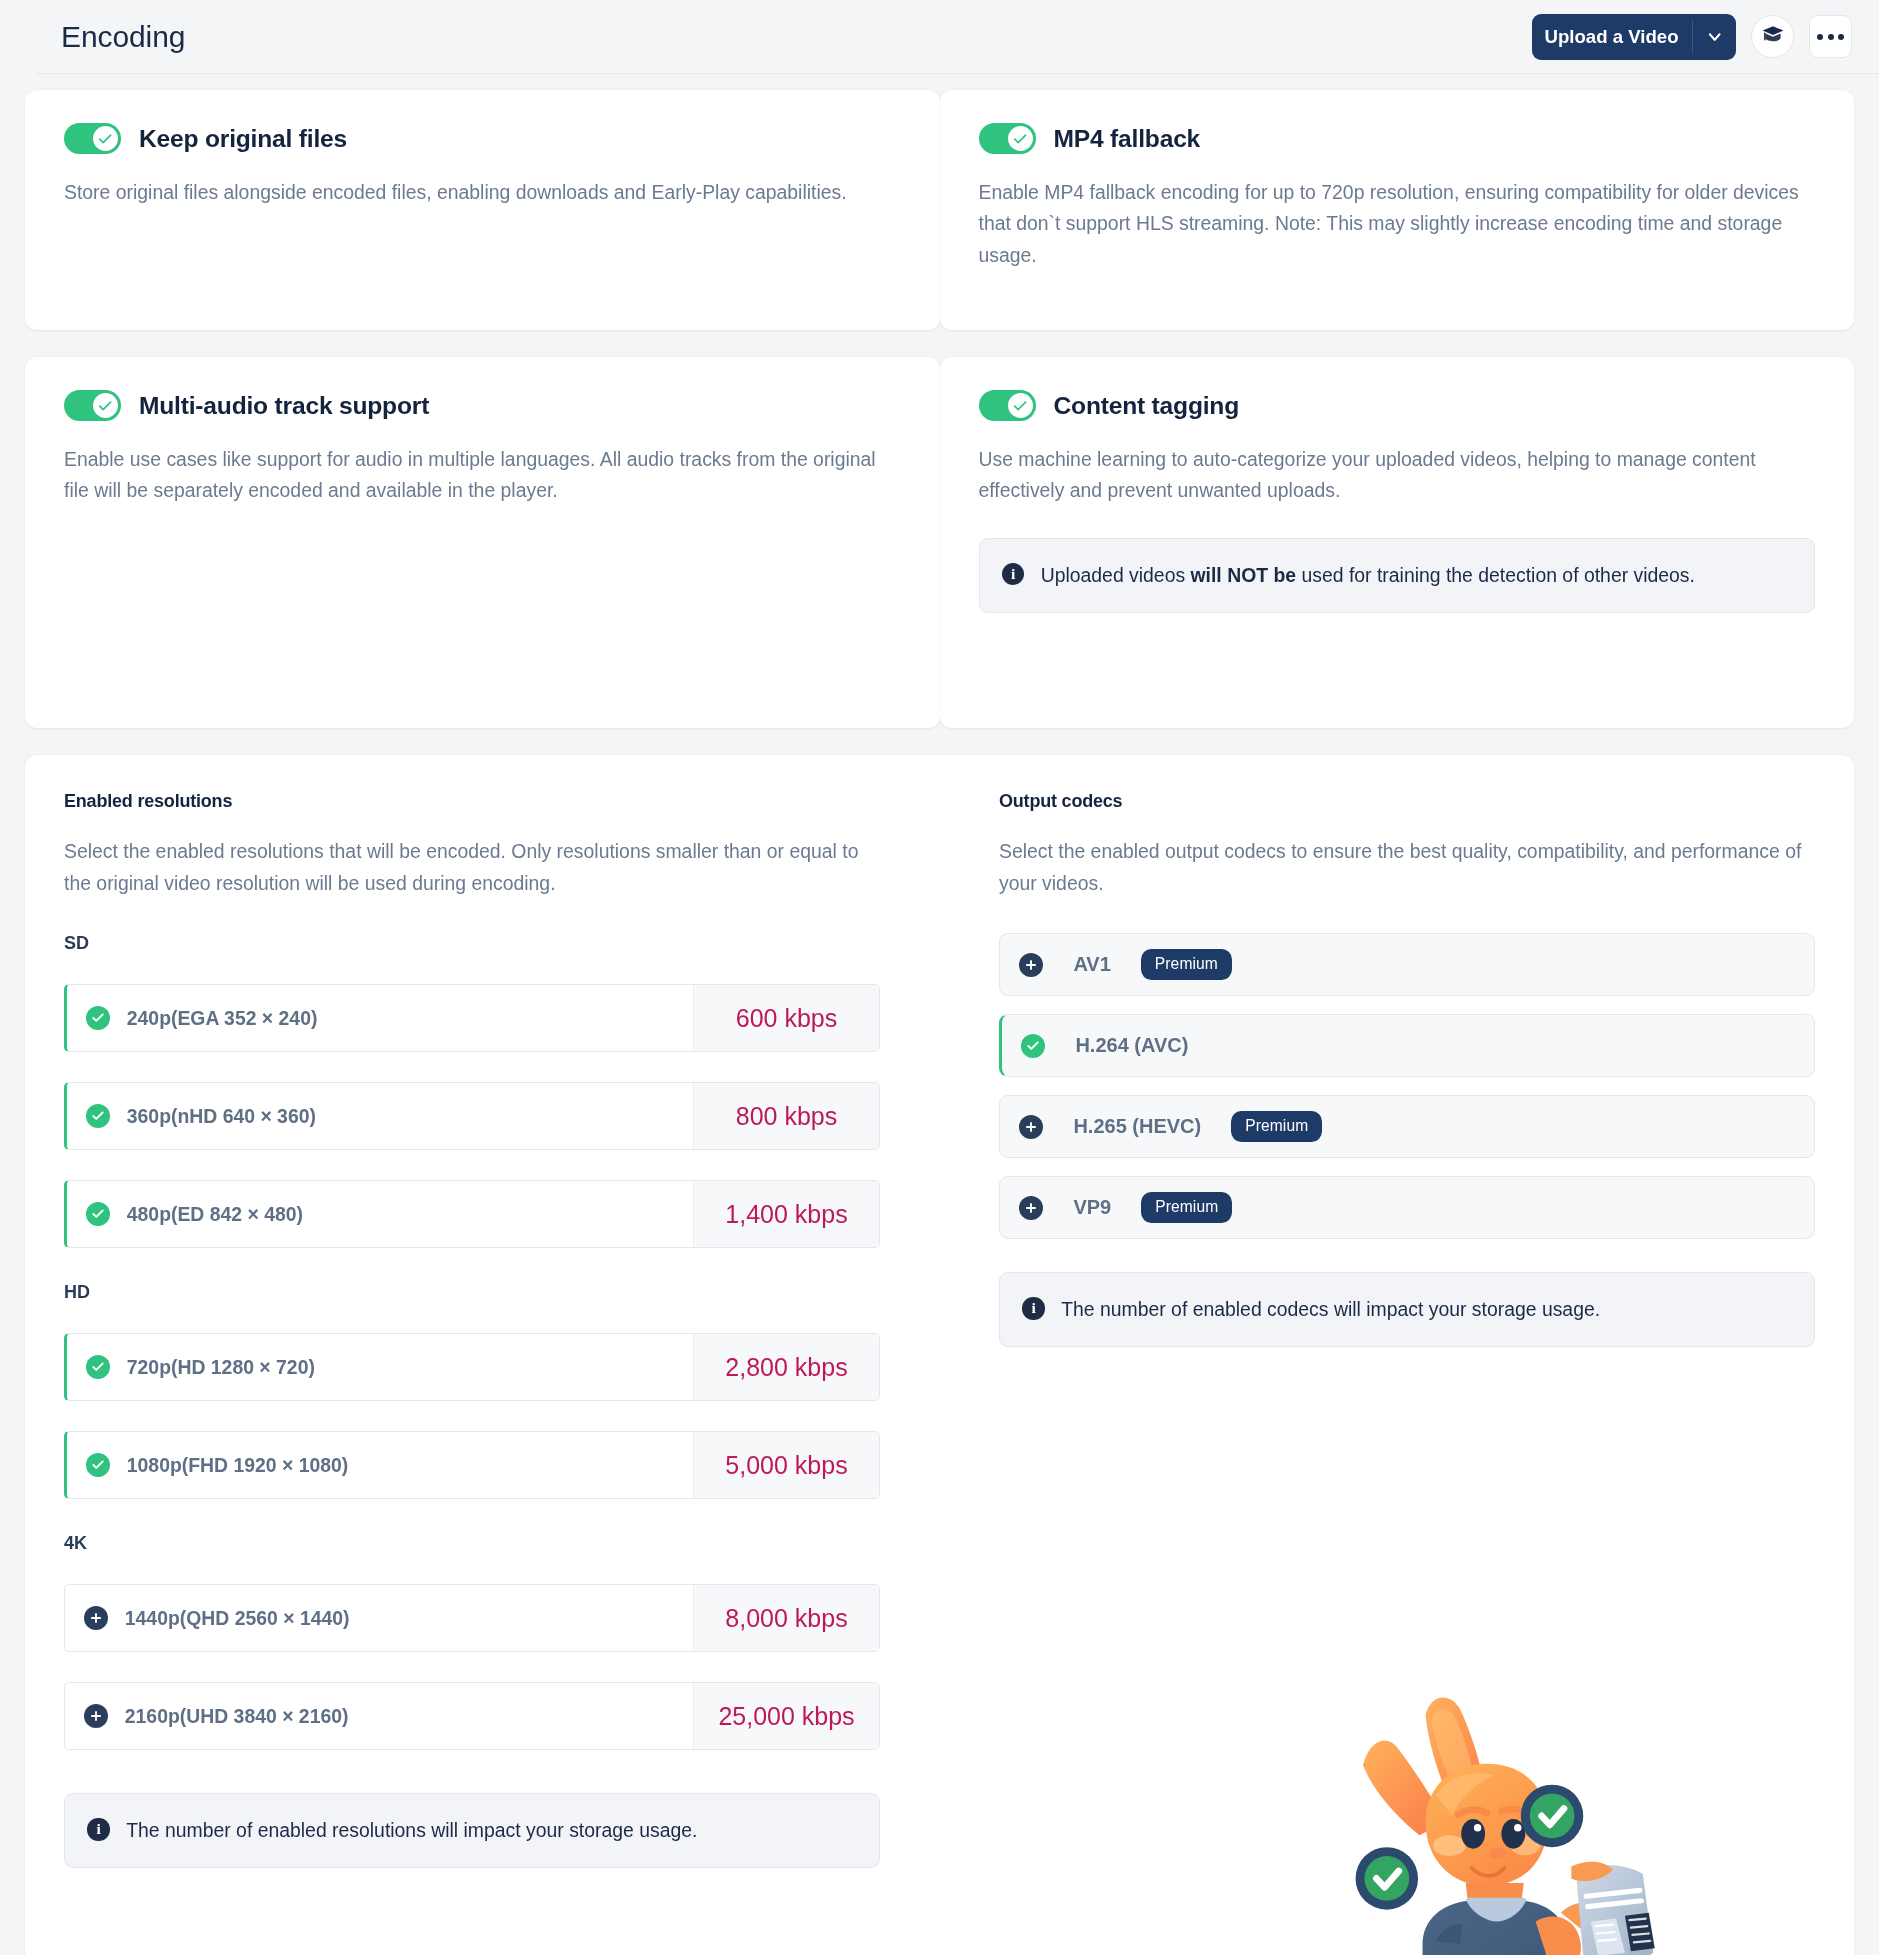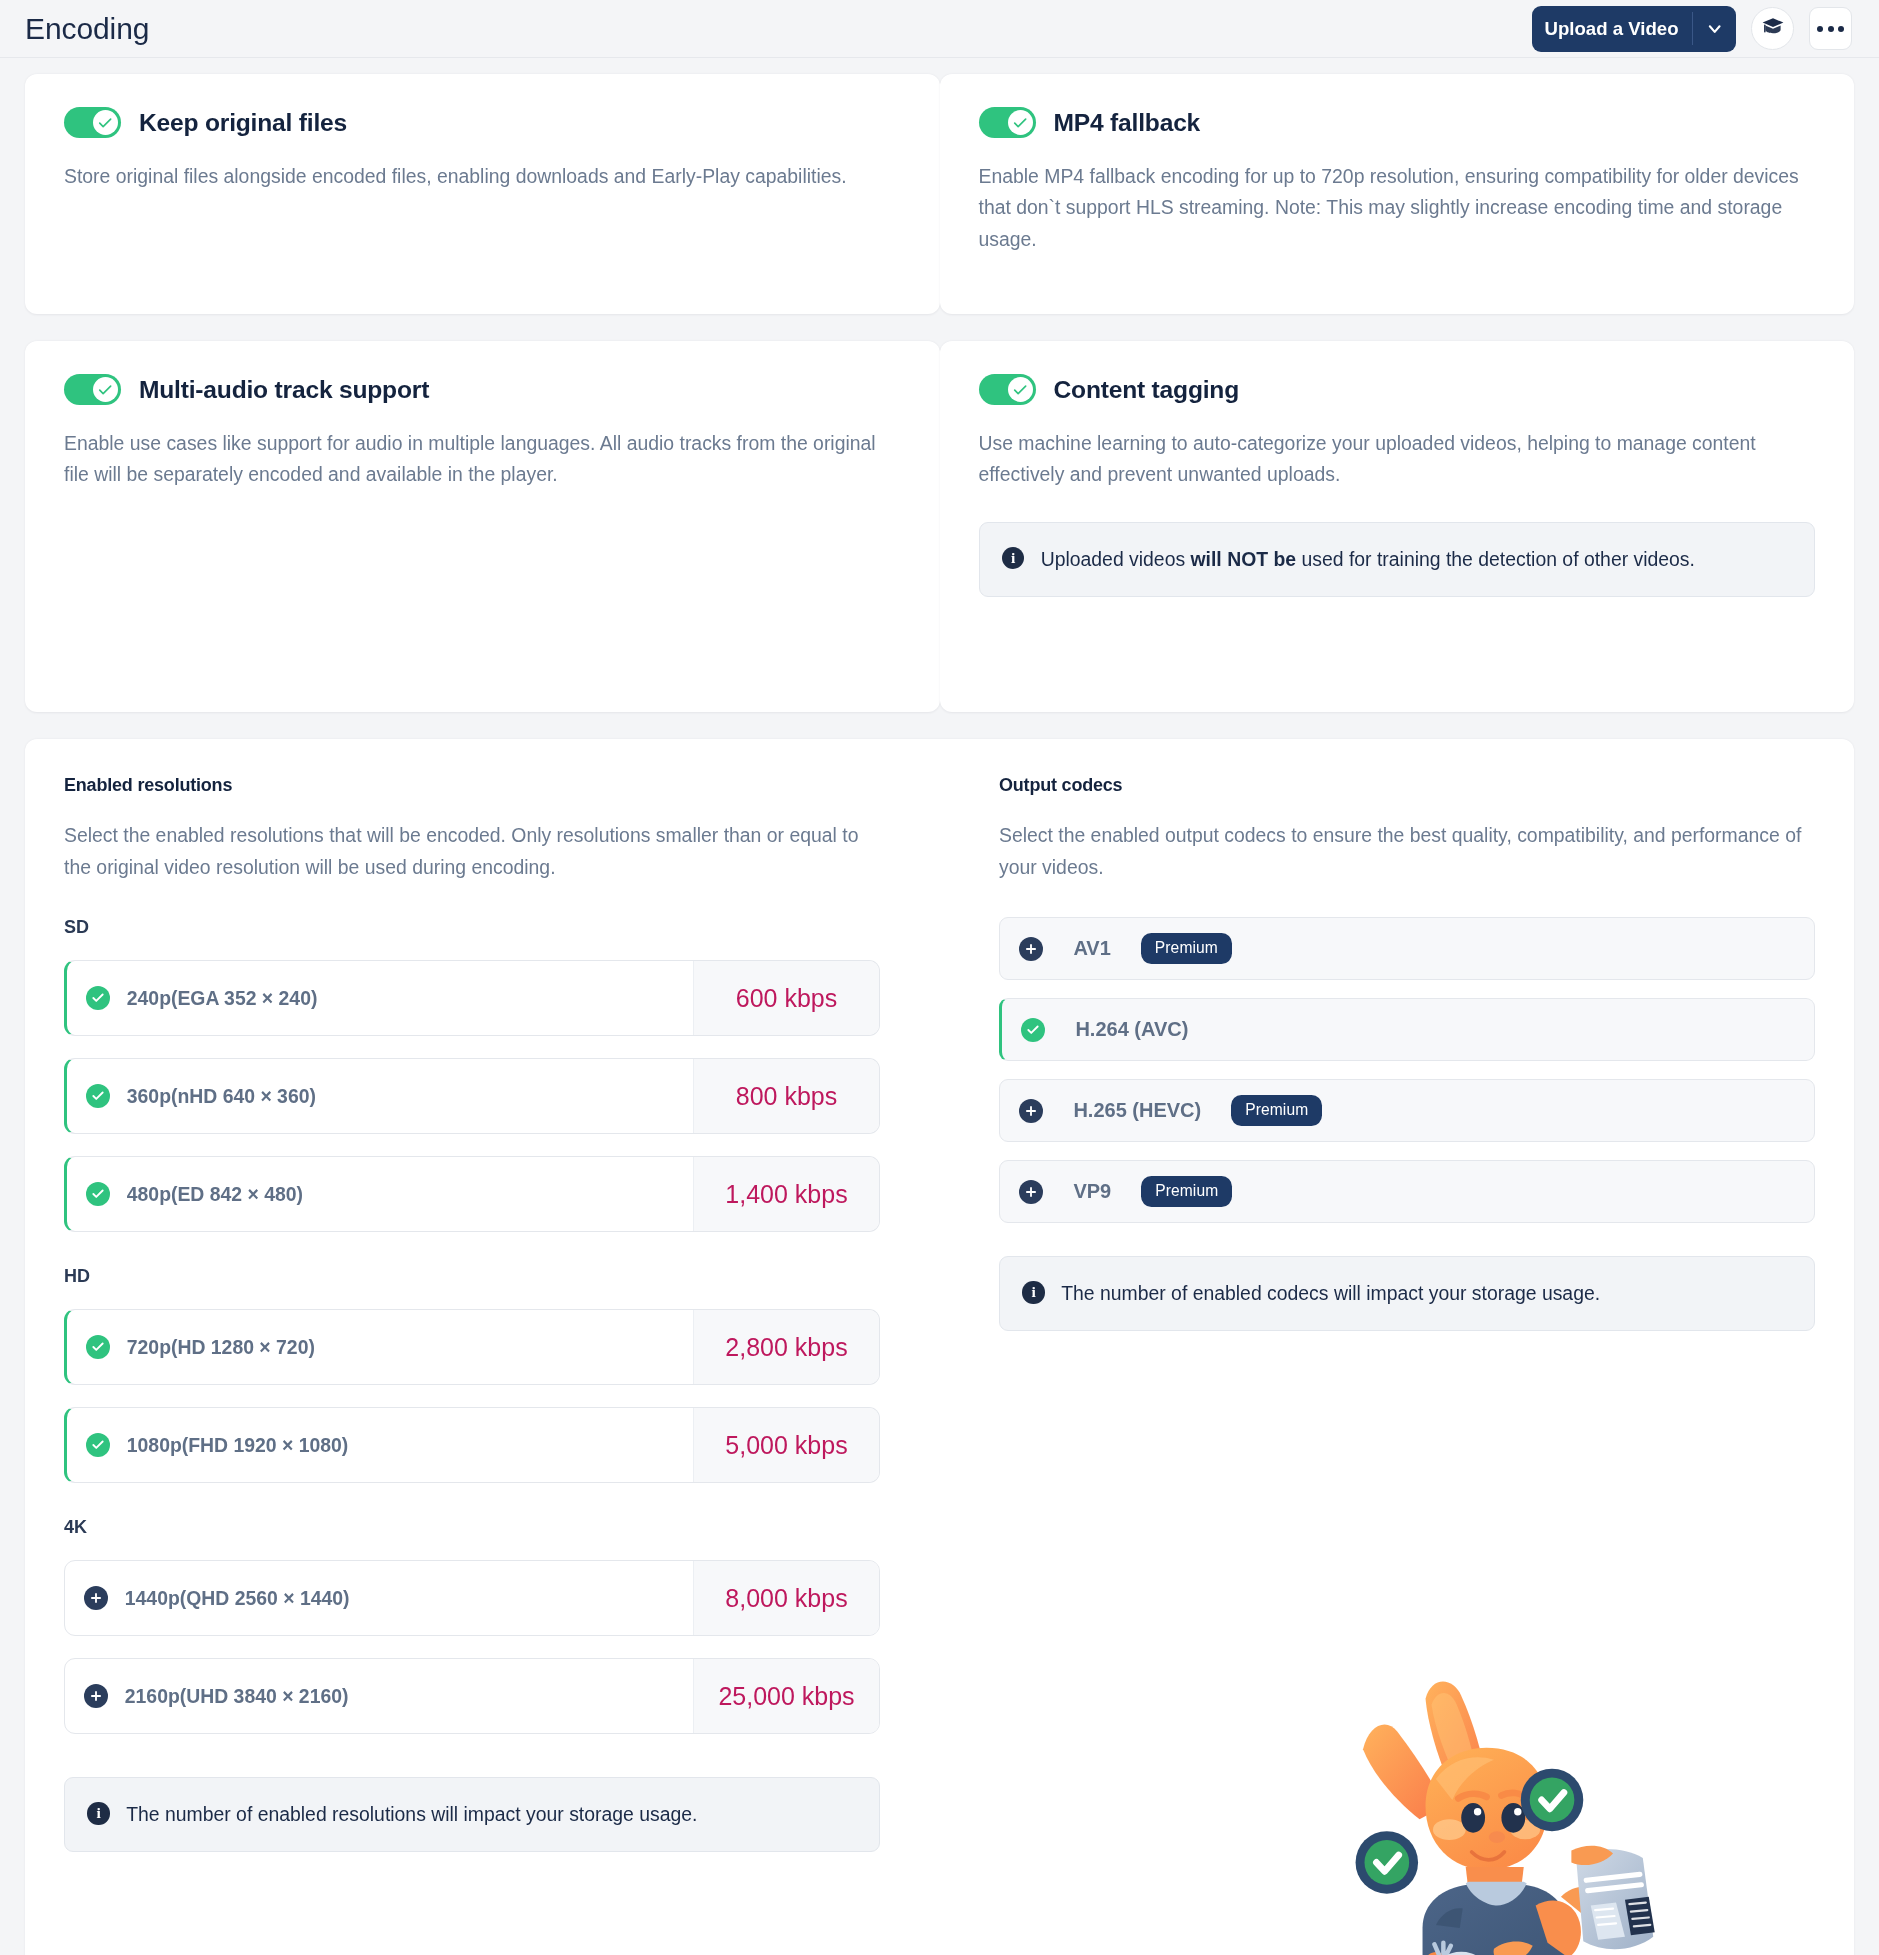--- a/index.html
+++ b/index.html
@@ -7,26 +7,27 @@
     width: 1879px;
     height: 1955px;
     background: #f4f5f7;
     font-family: "Liberation Sans", sans-serif;
     overflow: hidden;
   }
 
   
   .topbar {
     position: relative;
-    height: 58px;
+    height: 74px;
     background: #f4f5f7;
     border-bottom: 1.5px solid #e6e8ec;
     display: flex;
     align-items: center;
     padding: 0 27px 0 25px;
+    margin-left: 36px;
   }
   .page-title {
     font-size: 30px;
     color: #1b2a47;
     font-weight: 400;
     letter-spacing: -0.1px;
   }
   .topbar-right {
     margin-left: auto;
     display: flex;
@@ -181,27 +182,27 @@
     color: #6b7a90;
     max-width: 812px;
   }
   .group-label {
     margin-top: 34px;
     font-size: 18px;
     font-weight: bold;
     color: #2b3a55;
   }
   .res-row {
-    margin-top: 22px;
-    height: 76px;
+    margin-top: 30px;
+    height: 68px;
     display: flex;
     align-items: stretch;
     background: #fff;
     border: 0.7px solid #e4e7ec;
-    border-radius: 11px;
+    border-radius: 5px;
     overflow: hidden;
     cursor: pointer;
   }
   .res-row.on { border-left: 3.7px solid #2fc37f; }
   .res-row .label {
     flex: 1 1 auto;
     display: flex; align-items: center; gap: 16.4px;
     padding-left: 19.4px;
     font-size: 19.4px;
     font-weight: bold;

